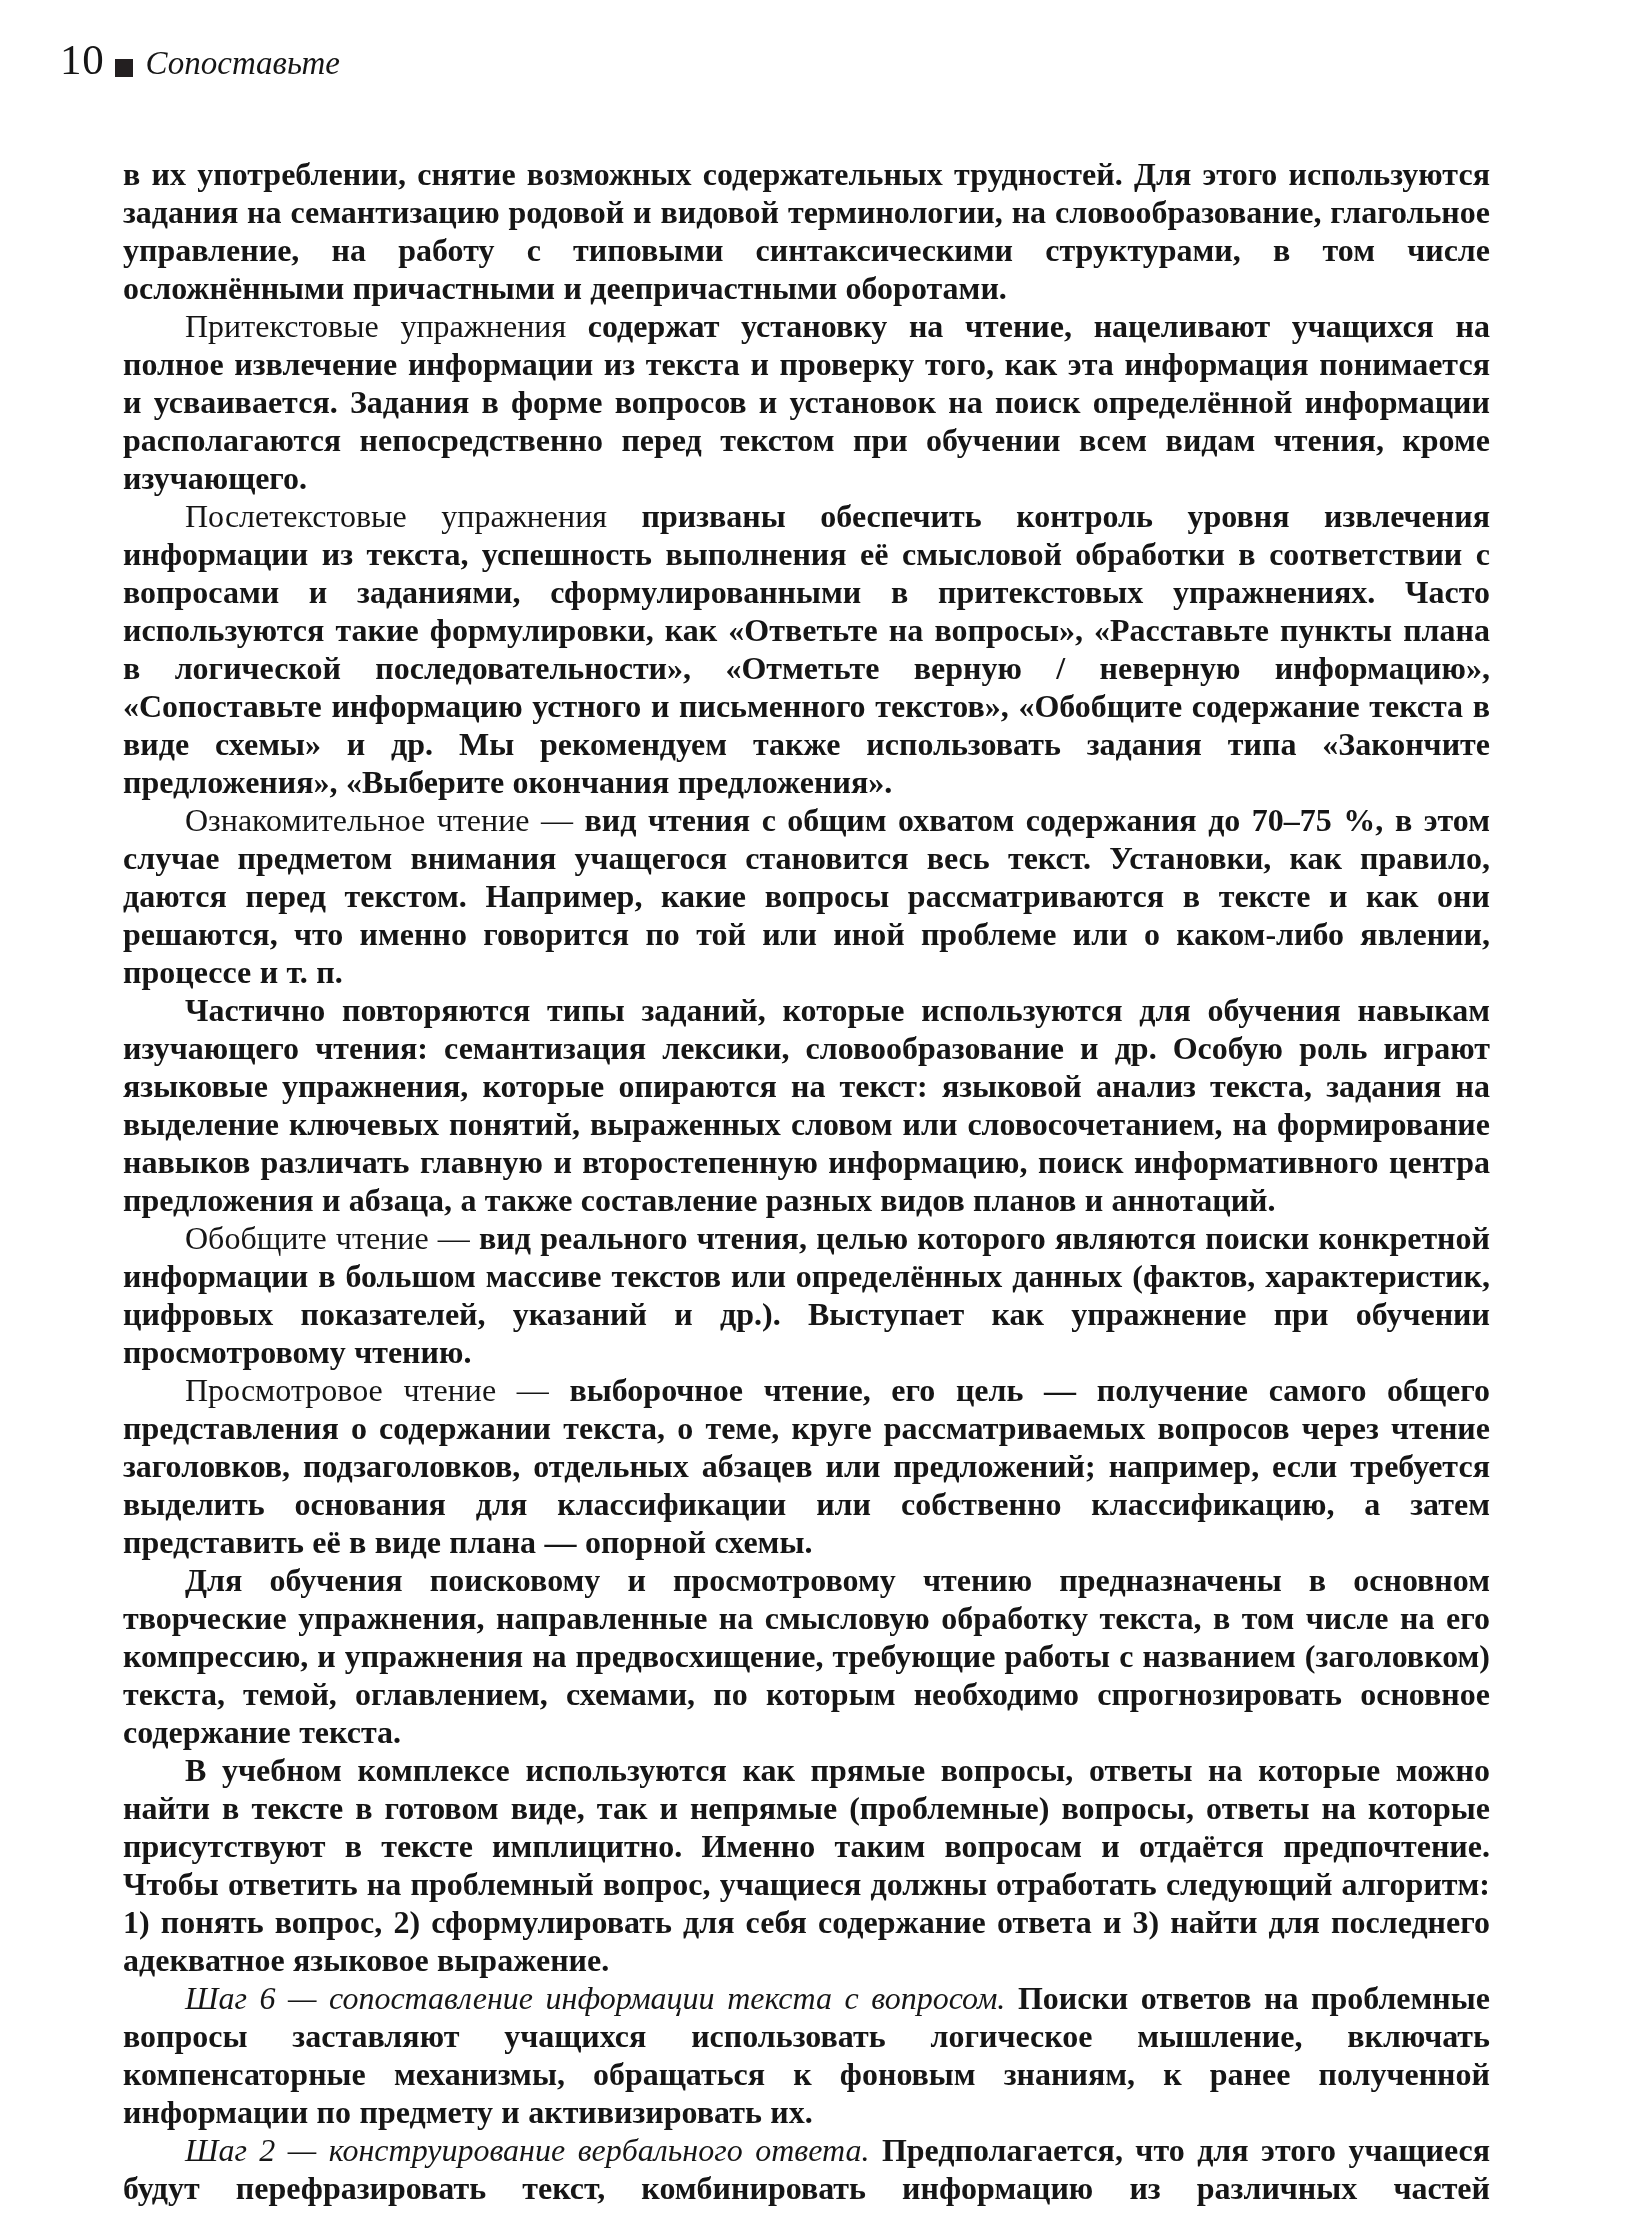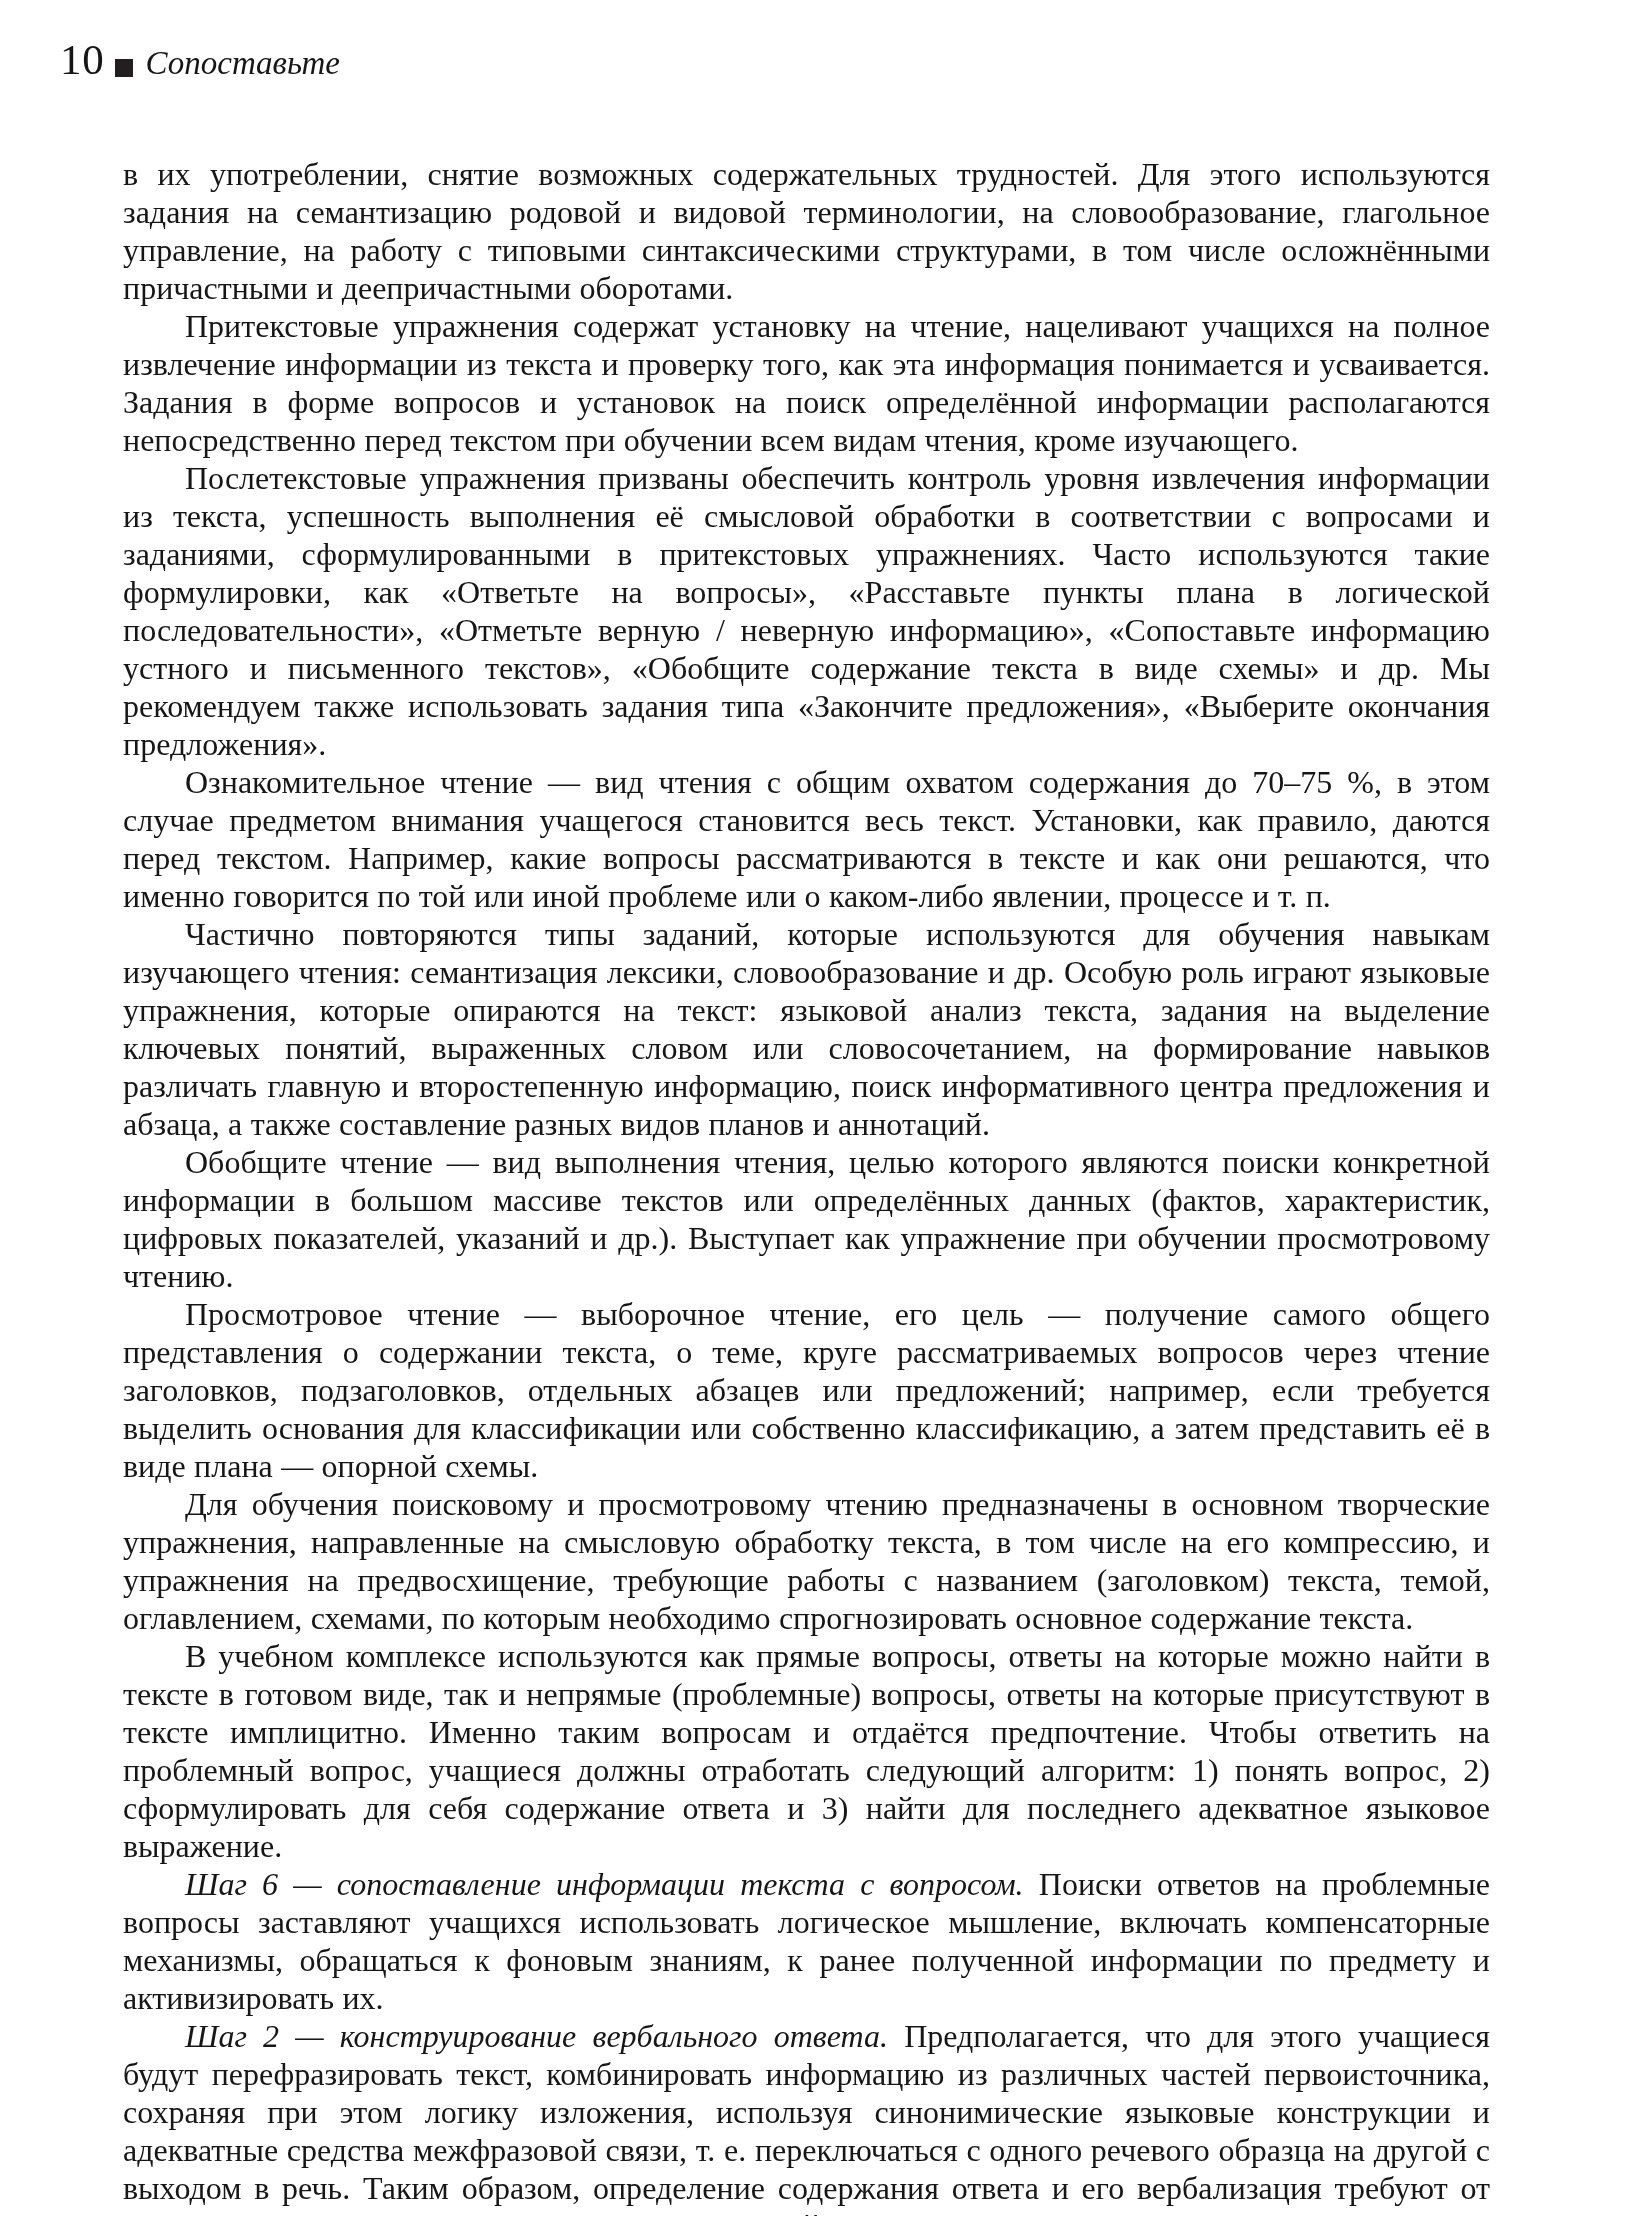--- a/index.html
+++ b/index.html
@@ -62,42 +62,42 @@
   p.para {
     margin: 0;
     font-size: 32px;
     line-height: 38px;
     text-align: justify;
     word-spacing: 0.4px;
   }
   p.para.indent {
     text-indent: 62px;
   }
-  .seg-normal { font-weight: normal; font-style: normal; }
+  .seg-normal { font-weight: bold; font-style: normal; }
   .seg-bold   { font-weight: normal;   font-style: normal; }
   .seg-italic { font-weight: normal; font-style: italic; }
 </style>
 </head>
 <body>
 
 <div class="page">
 
   <header class="running-head">
     <span class="page-number">10</span>
     <span class="section-marker" style="background: rgb(35, 31, 32);"></span>
     <span class="section-title">Сопоставьте</span>
   </header>
 
   <main class="text-block">
       <p class="para"><span class="seg-normal">в их употреблении, снятие возможных содержательных трудностей. Для этого используются задания на семантизацию родовой и видовой терминологии, на словообразование, глагольное управление, на работу с типовыми синтаксическими структурами, в том числе осложнёнными причастными и деепричастными оборотами.</span></p>
       <p class="para indent"><span class="seg-bold">Притекстовые упражнения</span><span class="seg-normal"> содержат установку на чтение, нацеливают учащихся на полное извлечение информации из текста и проверку того, как эта информация понимается и усваивается. Задания в форме вопросов и установок на поиск определённой информации располагаются непосредственно перед текстом при обучении всем видам чтения, кроме изучающего.</span></p>
       <p class="para indent"><span class="seg-bold">Послетекстовые упражнения</span><span class="seg-normal"> призваны обеспечить контроль уровня извлечения информации из текста, успешность выполнения её смысловой обработки в соответствии с вопросами и заданиями, сформулированными в притекстовых упражнениях. Часто используются такие формулировки, как «Ответьте на вопросы», «Расставьте пункты плана в логической последовательности», «Отметьте верную / неверную информацию», «Сопоставьте информацию устного и письменного текстов», «Обобщите содержание текста в виде схемы» и др. Мы рекомендуем также использовать задания типа «Закончите предложения», «Выберите окончания предложения».</span></p>
       <p class="para indent"><span class="seg-bold">Ознакомительное чтение —</span><span class="seg-normal"> вид чтения с общим охватом содержания до 70–75 %, в этом случае предметом внимания учащегося становится весь текст. Установки, как правило, даются перед текстом. Например, какие вопросы рассматриваются в тексте и как они решаются, что именно говорится по той или иной проблеме или о каком-либо явлении, процессе и т. п.</span></p>
       <p class="para indent"><span class="seg-normal">Частично повторяются типы заданий, которые используются для обучения навыкам изучающего чтения: семантизация лексики, словообразование и др. Особую роль играют языковые упражнения, которые опираются на текст: языковой анализ текста, задания на выделение ключевых понятий, выраженных словом или словосочетанием, на формирование навыков различать главную и второстепенную информацию, поиск информативного центра предложения и абзаца, а также составление разных видов планов и аннотаций.</span></p>
-      <p class="para indent"><span class="seg-bold">Обобщите чтение —</span><span class="seg-normal"> вид выполнения чтения, целью которого являются поиски конкретной информации в большом массиве текстов или определённых данных (фактов, характеристик, цифровых показателей, указаний и др.). Выступает как упражнение при обучении просмотровому чтению.</span></p>
+      <p class="para indent"><span class="seg-bold">Обобщите чтение —</span><span class="seg-normal"> вид реального чтения, целью которого являются поиски конкретной информации в большом массиве текстов или определённых данных (фактов, характеристик, цифровых показателей, указаний и др.). Выступает как упражнение при обучении просмотровому чтению.</span></p>
       <p class="para indent"><span class="seg-bold">Просмотровое чтение —</span><span class="seg-normal"> выборочное чтение, его цель — получение самого общего представления о содержании текста, о теме, круге рассматриваемых вопросов через чтение заголовков, подзаголовков, отдельных абзацев или предложений; например, если требуется выделить основания для классификации или собственно классификацию, а затем представить её в виде плана — опорной схемы.</span></p>
       <p class="para indent"><span class="seg-normal">Для обучения поисковому и просмотровому чтению предназначены в основном творческие упражнения, направленные на смысловую обработку текста, в том числе на его компрессию, и упражнения на предвосхищение, требующие работы с названием (заголовком) текста, темой, оглавлением, схемами, по которым необходимо спрогнозировать основное содержание текста.</span></p>
       <p class="para indent"><span class="seg-normal">В учебном комплексе используются как прямые вопросы, ответы на которые можно найти в тексте в готовом виде, так и непрямые (проблемные) вопросы, ответы на которые присутствуют в тексте имплицитно. Именно таким вопросам и отдаётся предпочтение. Чтобы ответить на проблемный вопрос, учащиеся должны отработать следующий алгоритм: 1) понять вопрос, 2) сформулировать для себя содержание ответа и 3) найти для последнего адекватное языковое выражение.</span></p>
       <p class="para indent"><span class="seg-italic">Шаг 6 — сопоставление информации текста с вопросом.</span><span class="seg-normal"> Поиски ответов на проблемные вопросы заставляют учащихся использовать логическое мышление, включать компенсаторные механизмы, обращаться к фоновым знаниям, к ранее полученной информации по предмету и активизировать их.</span></p>
       <p class="para indent"><span class="seg-italic">Шаг 2 — конструирование вербального ответа.</span><span class="seg-normal"> Предполагается, что для этого учащиеся будут перефразировать текст, комбинировать информацию из различных частей первоисточника, сохраняя при этом логику изложения, используя синонимические языковые конструкции и адекватные средства межфразовой связи, т. е. переключаться с одного речевого образца на другой с выходом в речь. Таким образом, определение содержания ответа и его вербализация требуют от учащихся значительных интеллектуальных усилий, включающих когнитивные механизмы, которые отвечают за переработку информации текста на иностранном языке.</span></p>
     </main>
 
 </div>
 
 

